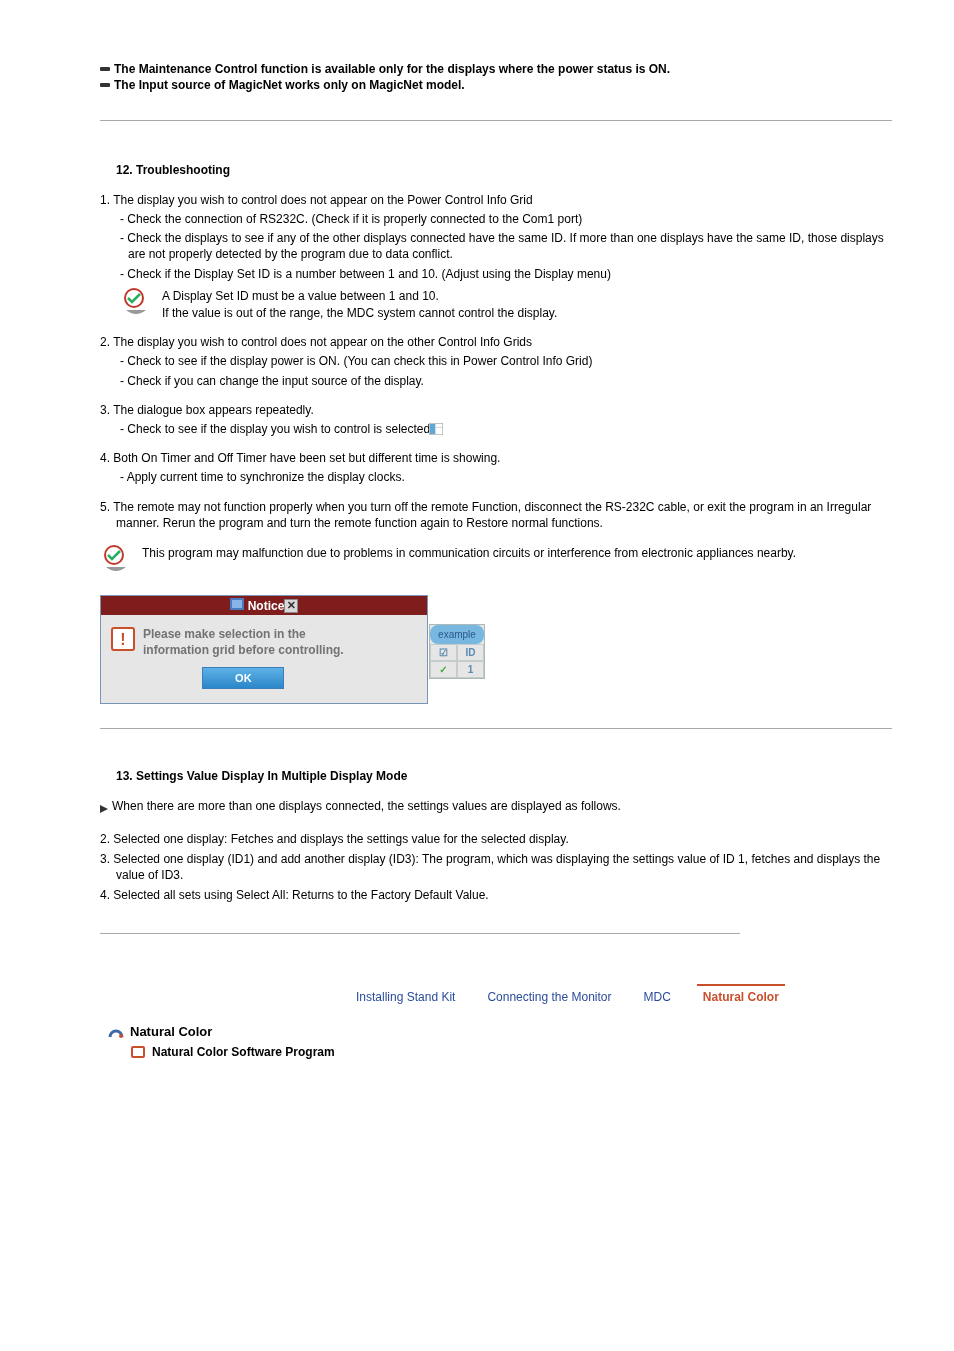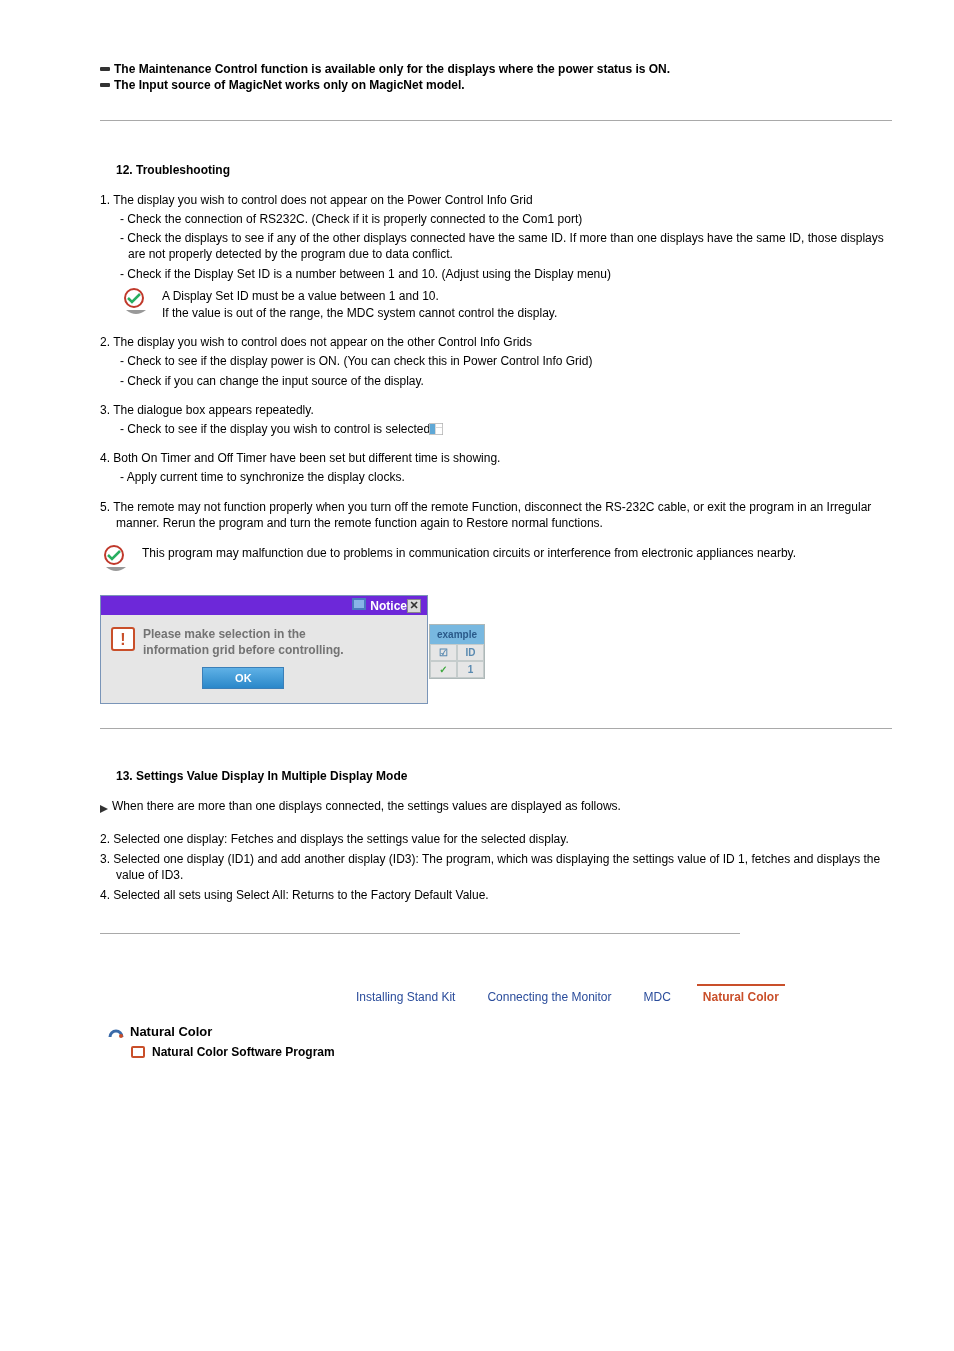--- a/index.html
+++ b/index.html
@@ -77,28 +77,28 @@
   }
   .notice-box {
     width: 326px;
     border: 1px solid #7a95b8;
     margin-top: 18px;
     margin-left: 0;
     background: #e6e6e6;
     position: relative;
   }
   .notice-title {
-    background: #6d28d9;
+    background: #7f1d1d;
     color: #fff;
     font-weight: bold;
     font-size: 12px;
     padding: 2px 6px;
     display: flex;
     align-items: center;
-    justify-content: flex-end;
+    justify-content: center;
   }
   .notice-title-left { display:flex; align-items:center; gap:4px; }
   .close-btn {
     width: 14px;
     height: 14px;
     background: #d9d9d9;
     color: #333;
     display: flex;
     align-items: center;
     justify-content: center;
@@ -144,22 +144,23 @@
     width: 54px;
     border: 1px solid #aeb8b8;
     background: #e6e6e6;
     font-size: 10px;
     text-align: center;
   }
   .example-head {
     background: #78b8e0;
     color: #2a5a8a;
     padding: 4px 2px;
-    font-weight: bold;
+    font-weight: normal;
     font-size: 10px;
+    border-radius: 8px;
   }
   .example-row { display: flex; }
   .example-cell {
     flex: 1;
     border: 1px solid #c5cccc;
     padding: 2px;
     color: #5a8ab0;
     font-weight: bold;
   }
   .check-green { color: #3fa83f; }

